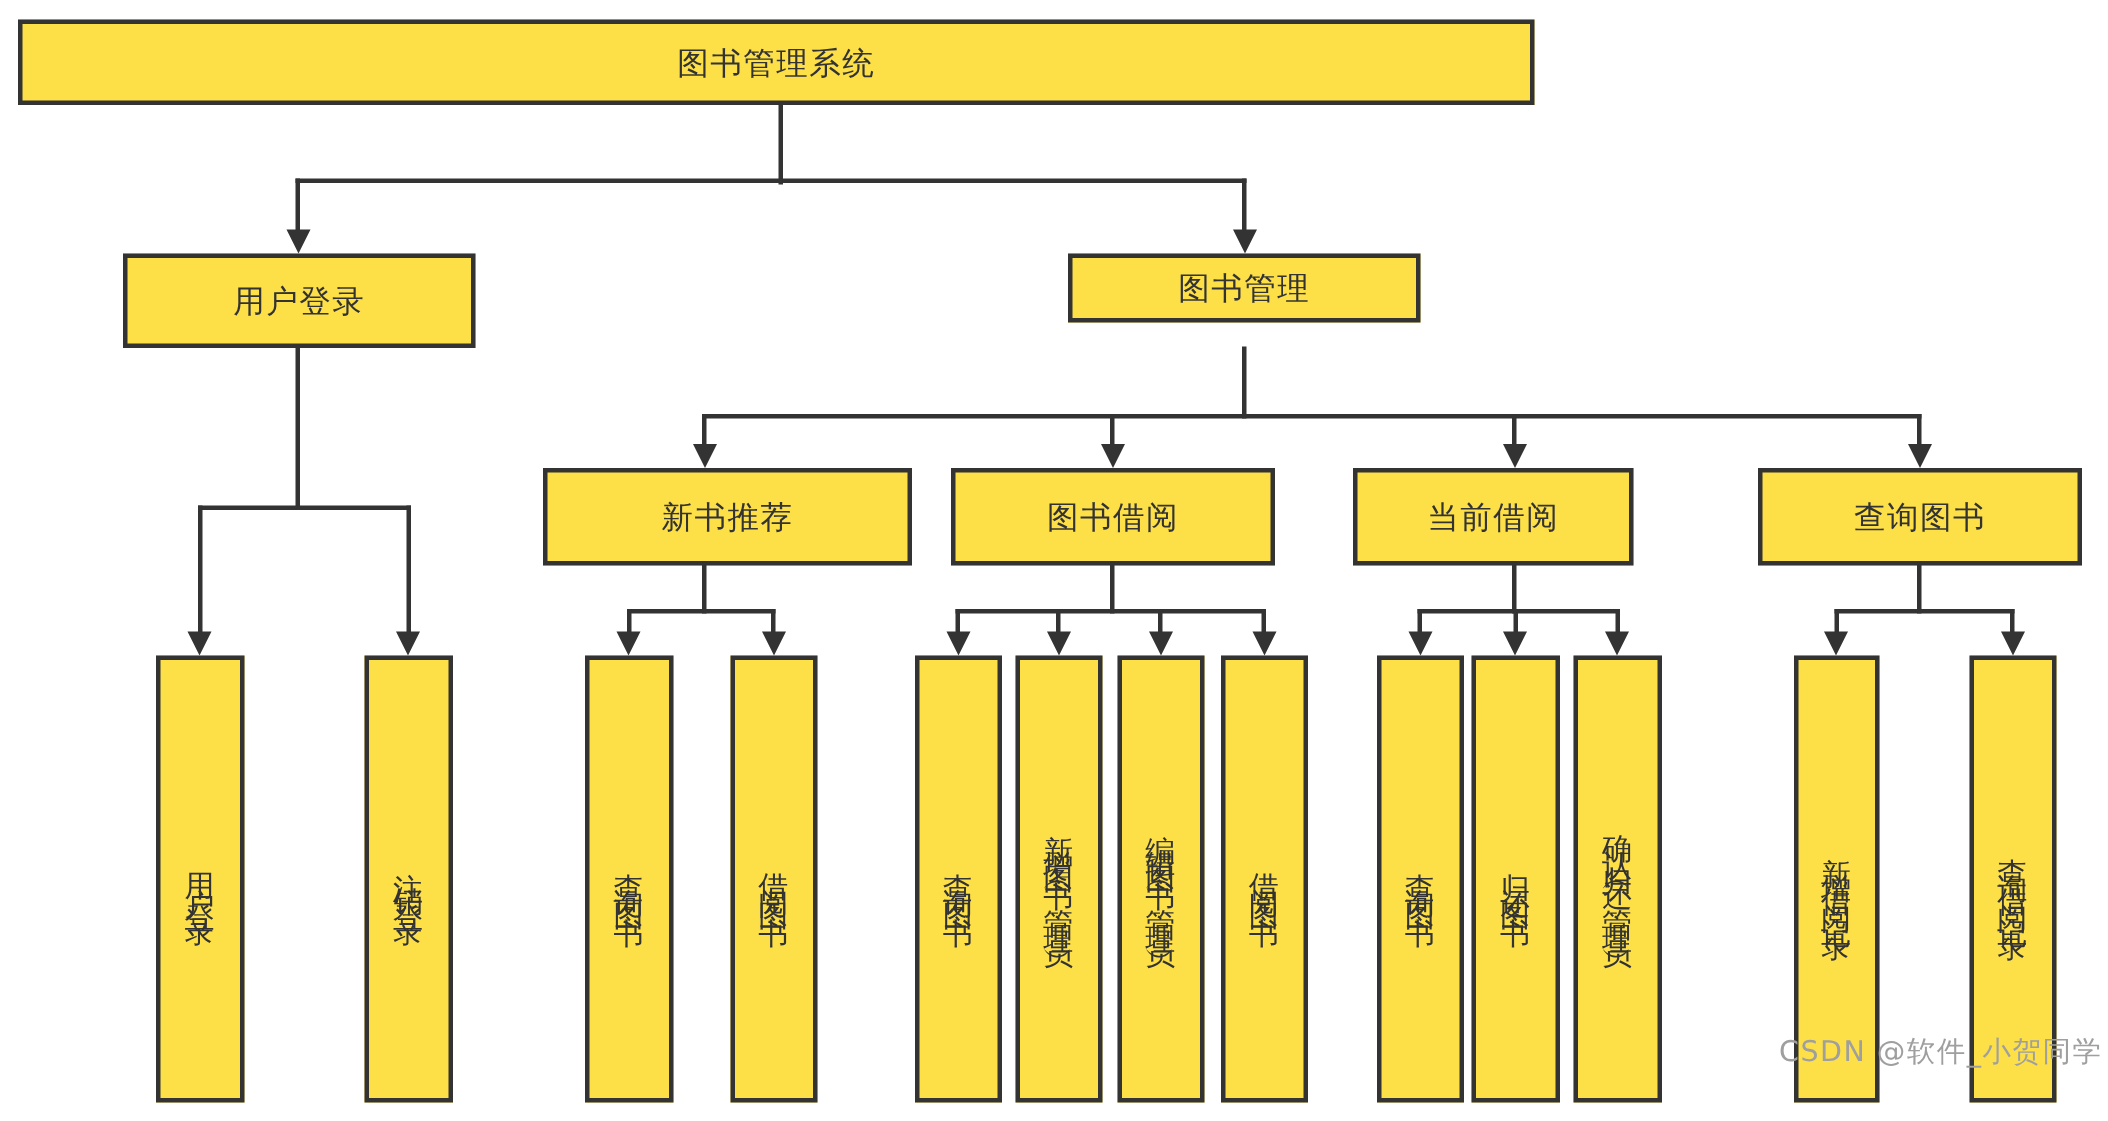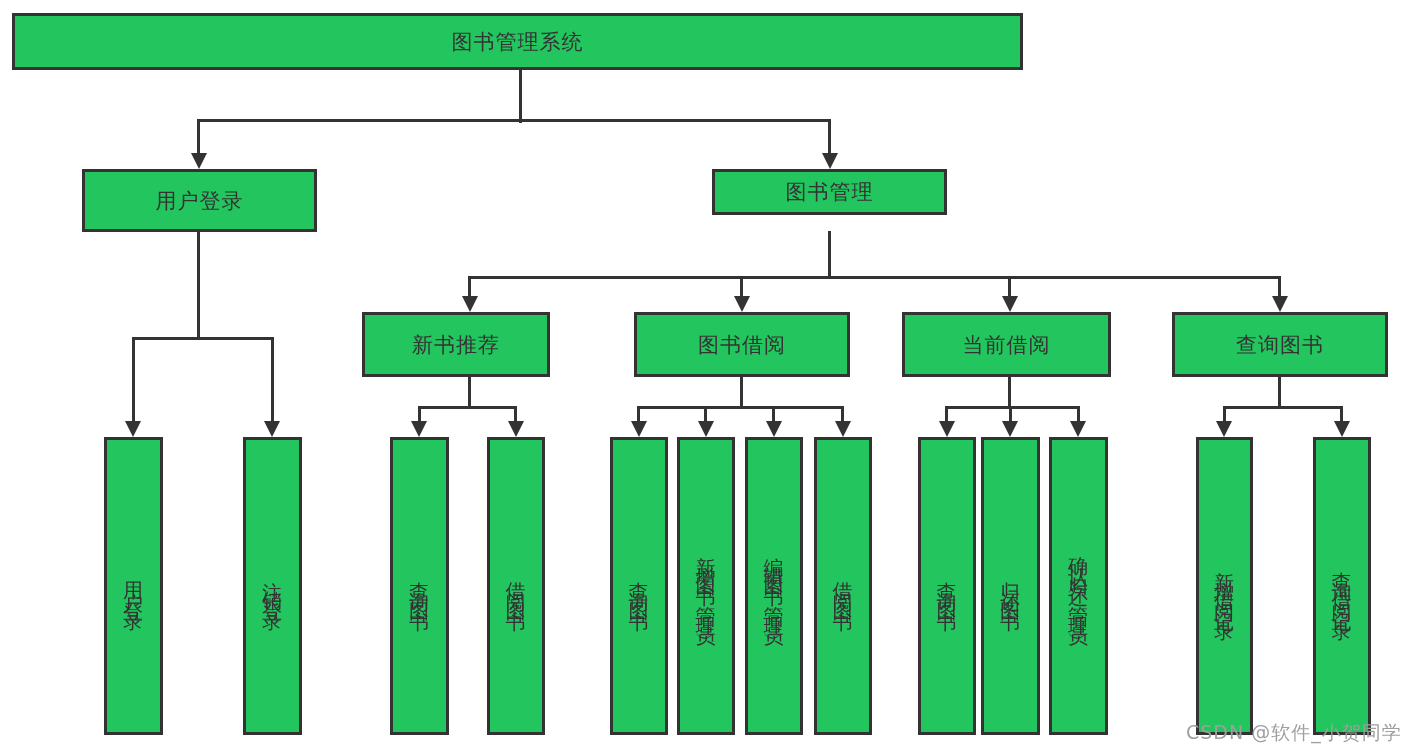--- a/index.html
+++ b/index.html
@@ -1,58 +1,58 @@
 <!DOCTYPE html>
 <html><head>
 <meta charset="utf-8">
 <title>图书管理系统</title>
 <style>
   html,body{margin:0;padding:0;background:#ffffff;}
   body{font-family:"DejaVu Sans","Liberation Sans",sans-serif;}
   .stage{position:relative;width:1405px;height:747px;background:#ffffff;overflow:hidden;}
 
   
-  .box{position:absolute;box-sizing:border-box;border:3px solid #333333;background:#22c55e;
+  .box{position:absolute;box-sizing:border-box;border:3px solid #333333;background:#fde047;
        display:flex;align-items:center;justify-content:center;}
   .hlabel{font-size:21px;color:#333333;letter-spacing:1px;white-space:nowrap;}
   .vtext{writing-mode:vertical-rl;text-orientation:mixed;font-size:20px;line-height:1;
          letter-spacing:10px;color:#333333;white-space:nowrap;}
 
   
   .v{position:absolute;width:3px;background:#333333;}
   .h{position:absolute;height:3px;background:#333333;}
   .arw{position:absolute;width:0;height:0;border-left:8px solid transparent;
        border-right:8px solid transparent;border-top:16px solid #333333;}
 
-  .watermark{position:absolute;left:1186px;top:720px;font-size:19px;color:#9f9f9f;
+  .watermark{position:absolute;left:1186px;top:688px;font-size:19px;color:#9f9f9f;
              letter-spacing:1px;white-space:nowrap;z-index:5;}
 </style>
 </head>
 <body>
 
 <div class="stage">
 
   <div class="box" style="left:12px;top:13px;width:1011px;height:57px">
     <span class="hlabel">图书管理系统</span>
   </div>
 
   <div class="box" style="left:82px;top:169px;width:235px;height:63px">
     <span class="hlabel">用户登录</span>
   </div>
   <div class="box" style="left:712px;top:169px;width:235px;height:46px">
     <span class="hlabel">图书管理</span>
   </div>
 
-  <div class="box" style="left:362px;top:312px;width:188px;height:65px">
+  <div class="box" style="left:362px;top:312px;width:246px;height:65px">
     <span class="hlabel">新书推荐</span>
   </div>
   <div class="box" style="left:634px;top:312px;width:216px;height:65px">
     <span class="hlabel">图书借阅</span>
   </div>
-  <div class="box" style="left:902px;top:312px;width:209px;height:65px">
+  <div class="box" style="left:902px;top:312px;width:187px;height:65px">
     <span class="hlabel">当前借阅</span>
   </div>
   <div class="box" style="left:1172px;top:312px;width:216px;height:65px">
     <span class="hlabel">查询图书</span>
   </div>
 
   <div class="box" style="left:104px;top:437px;width:59px;height:298px">
     <span class="vtext">用户登录</span>
   </div>
   <div class="box" style="left:243px;top:437px;width:59px;height:298px">

